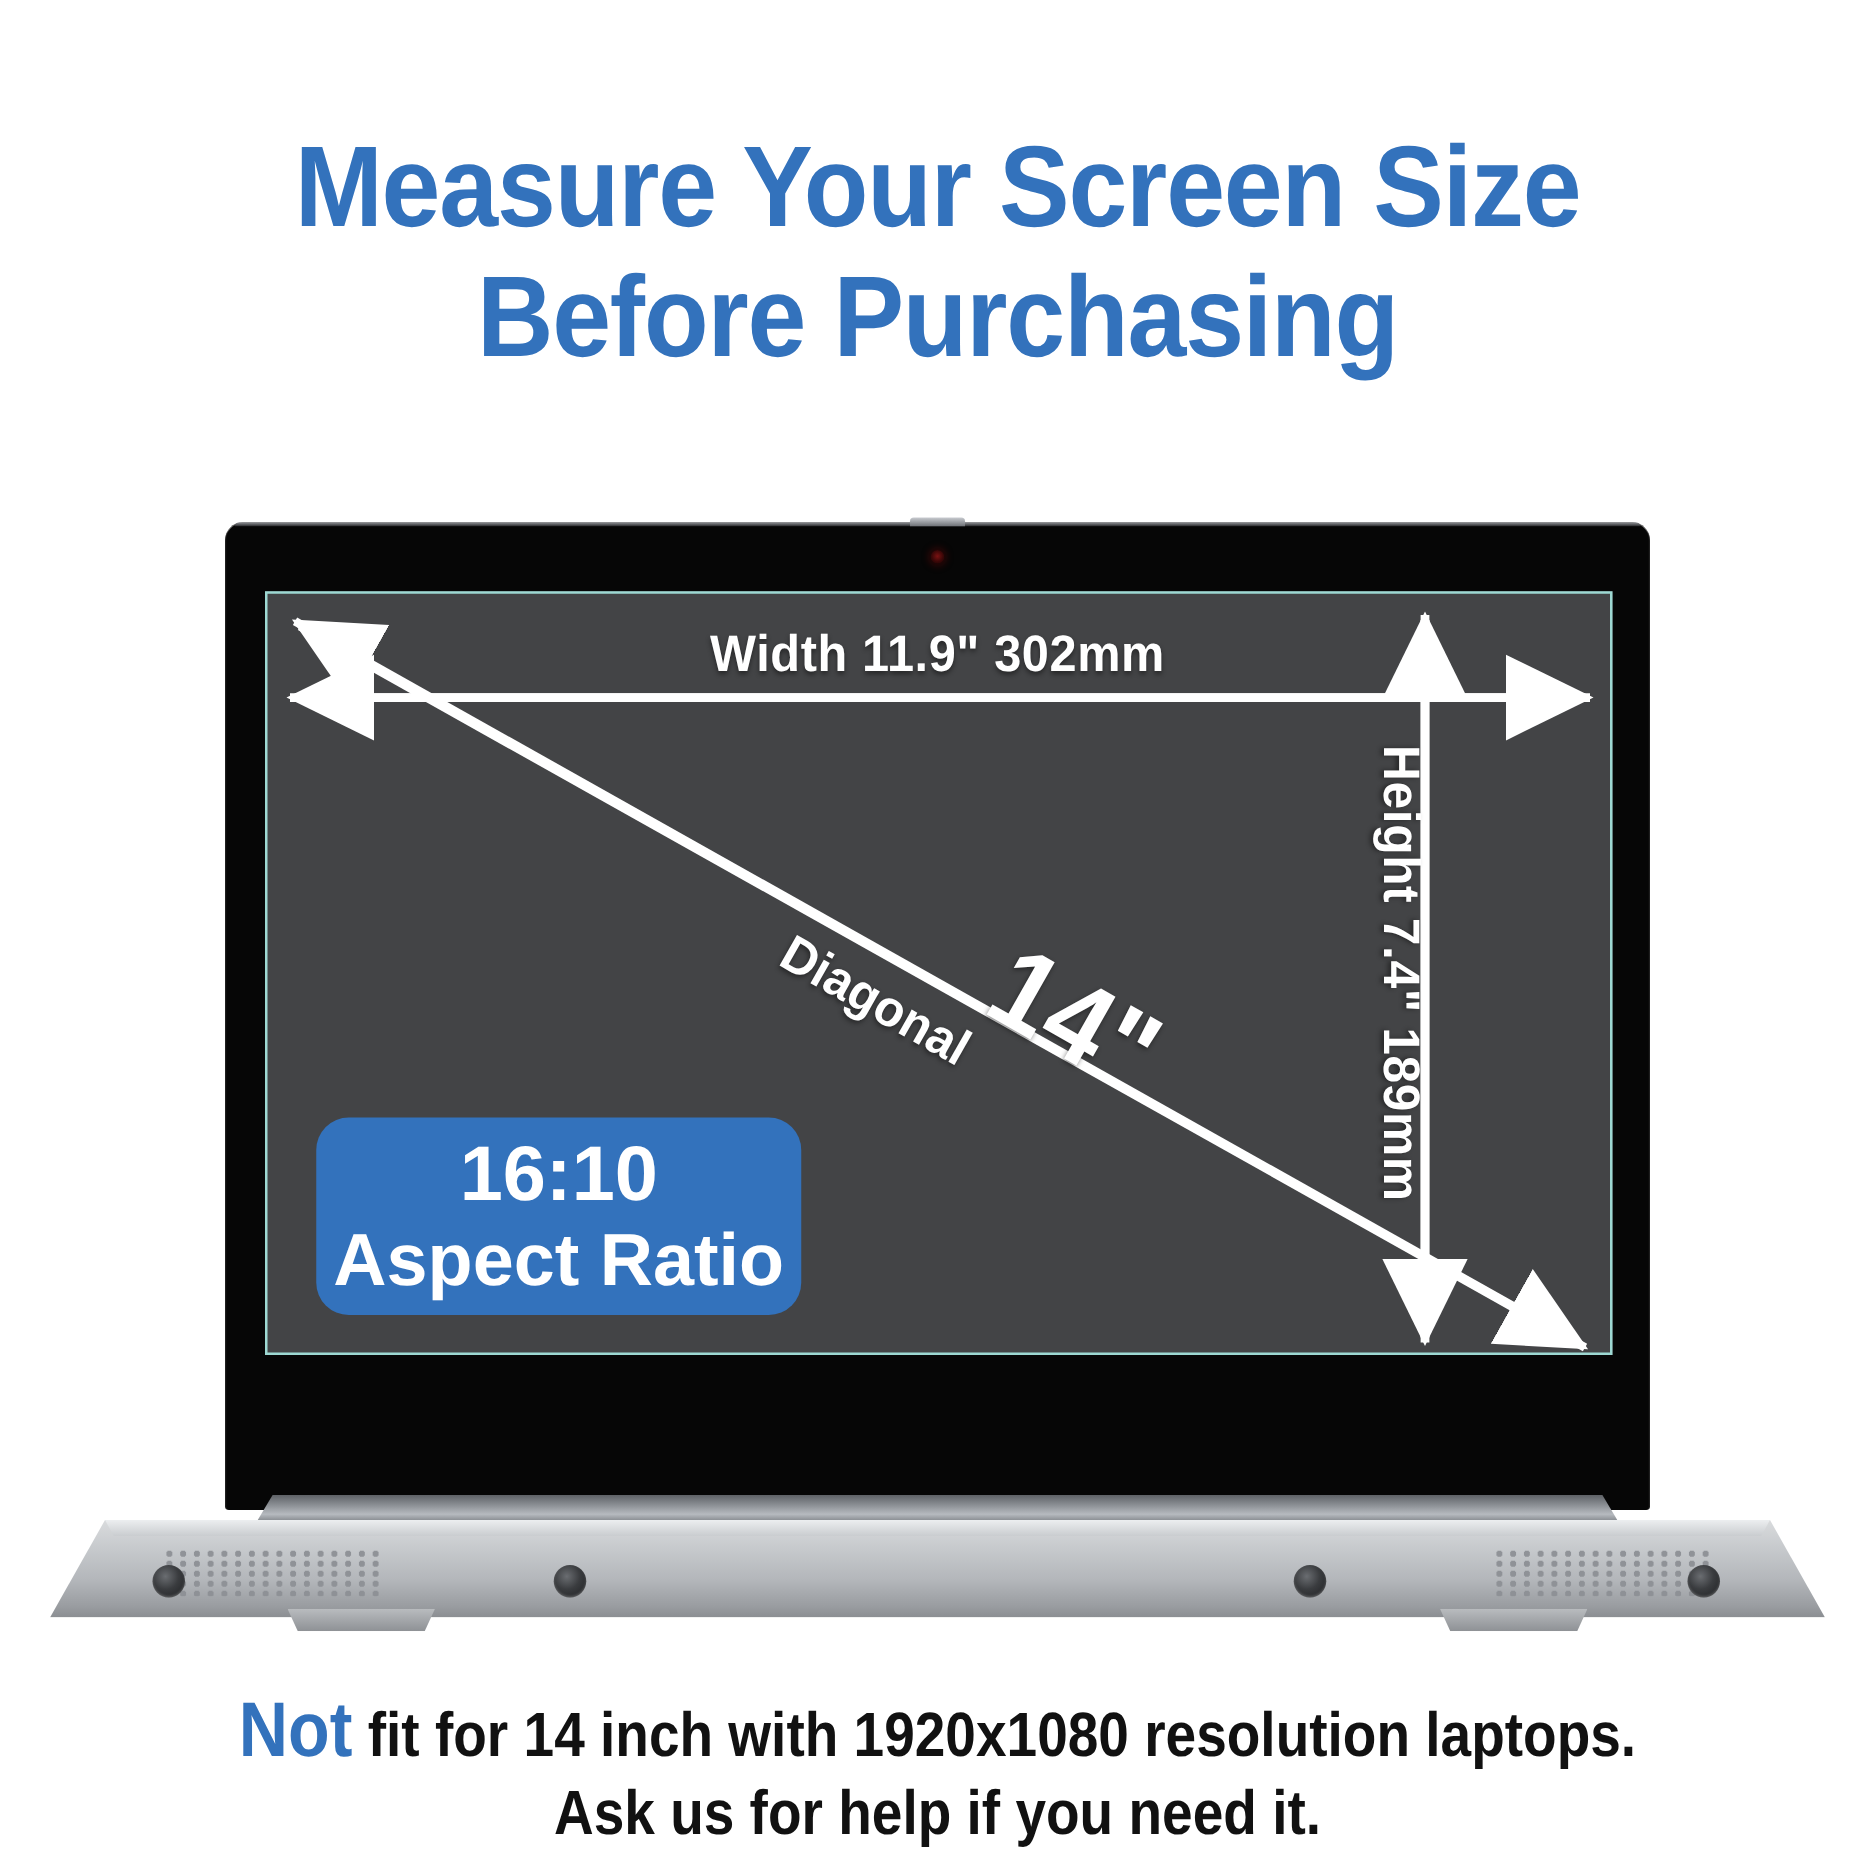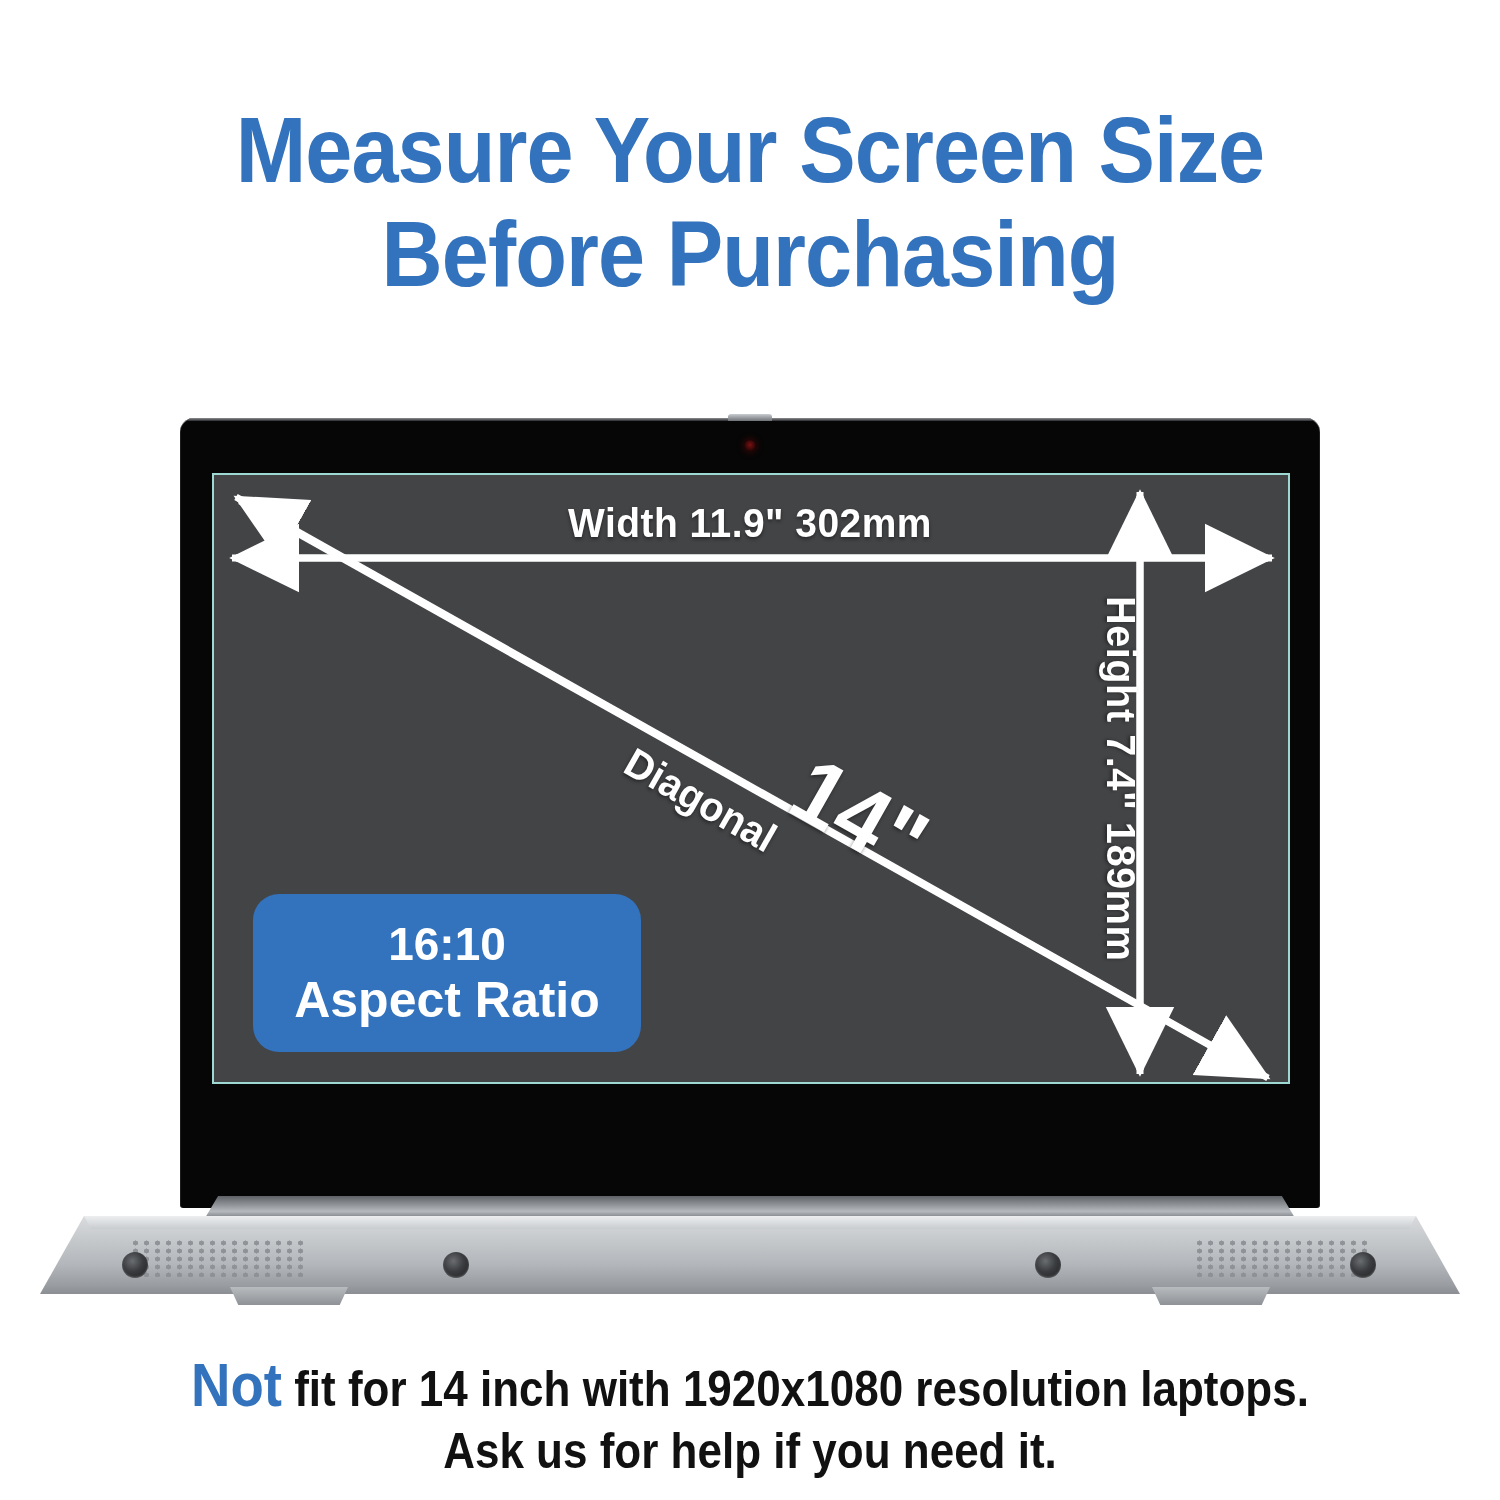--- a/index.html
+++ b/index.html
@@ -174,22 +174,22 @@
     left:253px; top:858px;
     width:388px; height:158px;
     background:#3372BC;
     border-radius:26px;
     display:flex; flex-direction:column;
     align-items:center; justify-content:center;
     color:#ffffff; font-weight:bold;
     font-family:"Liberation Sans", sans-serif;
     line-height:1.0;
   }
-  .ratio-badge .r1{ font-size:46px; margin-bottom:8px; letter-spacing:0px; }
-  .ratio-badge .r2{ font-size:50px; letter-spacing:0px; }
+  .ratio-badge .r1{ font-size:62px; margin-bottom:8px; letter-spacing:0px; }
+  .ratio-badge .r2{ font-size:59px; letter-spacing:0px; }
 
   
   .footer{
     position:absolute;
     left:0; top:1318px; width:1500px;
     text-align:center;
     font-family:"Liberation Sans", sans-serif;
     font-weight:bold;
     color:#111111;
     font-size:50px;

